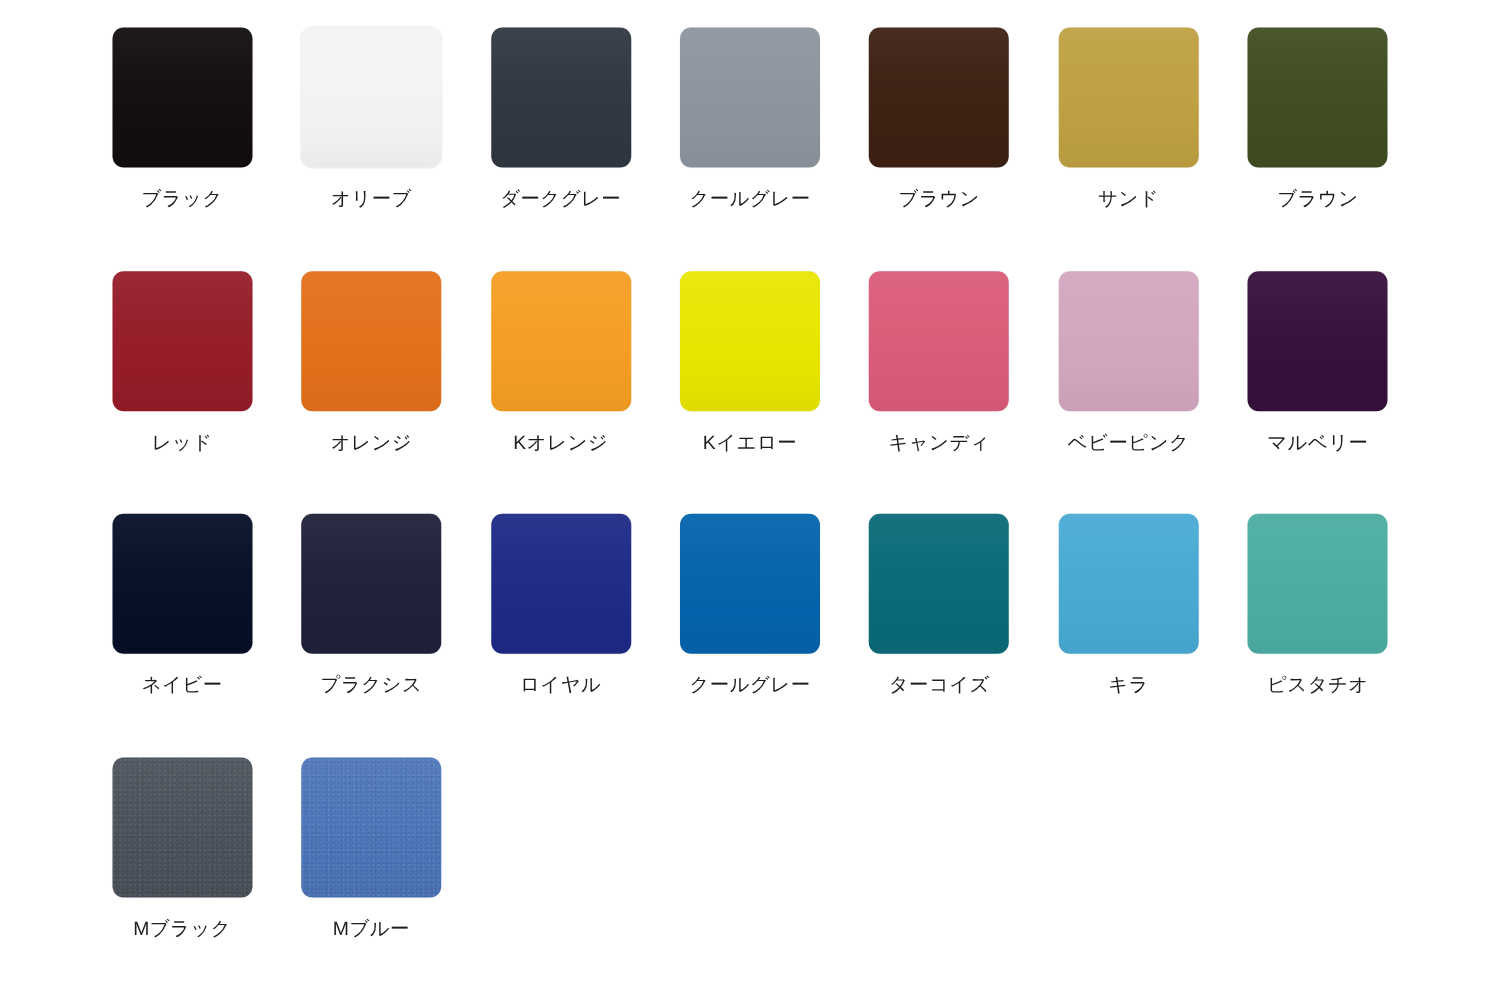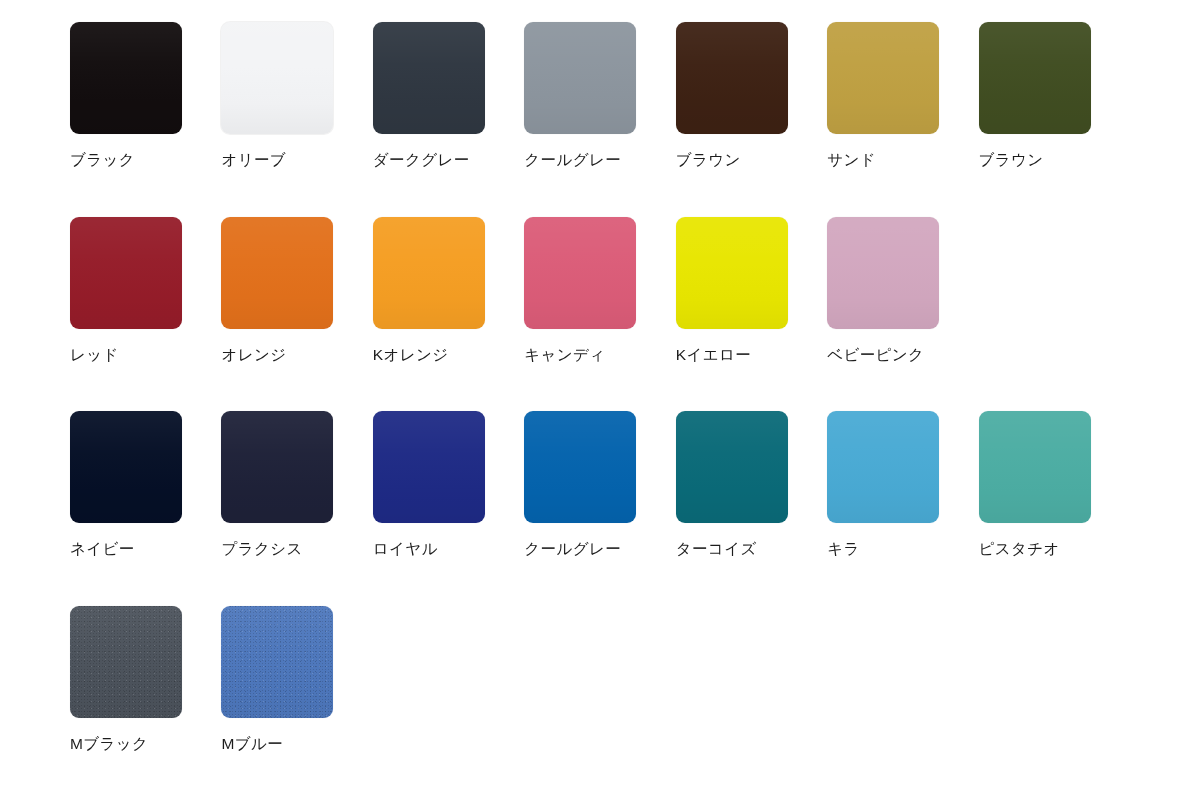--- a/index.html
+++ b/index.html
@@ -23,21 +23,21 @@
   .swatch-row {
     display: grid;
     grid-template-columns: repeat(7, 1fr);
     height: 200px;
     align-content: start;
   }
 
   .swatch-cell {
     display: flex;
     flex-direction: column;
-    align-items: flex-start;
+    align-items: center;
     justify-content: flex-start;
   }
 
   .swatch-chip {
     width: 112px;
     height: 112px;
     border-radius: 9px;
     position: relative;
     overflow: hidden;
     box-shadow: 0 0 0 0.5px rgba(0,0,0,0.035);
@@ -130,30 +130,34 @@
       </div>
       <div class="swatch-cell">
         <div class="swatch-chip" style="background-color: rgb(226, 112, 27);"></div>
         <div class="swatch-label">オレンジ</div>
       </div>
       <div class="swatch-cell">
         <div class="swatch-chip" style="background-color: rgb(245, 158, 35);"></div>
         <div class="swatch-label">Kオレンジ</div>
       </div>
       <div class="swatch-cell">
+        <div class="swatch-chip" style="background-color: rgb(232, 230, 0);"></div>
+        <div class="swatch-label">Kイエロー</div>
+      </div>
+      <div class="swatch-cell">
         <div class="swatch-chip" style="background-color: rgb(219, 92, 120);"></div>
         <div class="swatch-label">キャンディ</div>
       </div>
       <div class="swatch-cell">
-        <div class="swatch-chip" style="background-color: rgb(232, 230, 0);"></div>
-        <div class="swatch-label">Kイエロー</div>
+        <div class="swatch-chip" style="background-color: rgb(210, 167, 191);"></div>
+        <div class="swatch-label">ベビーピンク</div>
       </div>
       <div class="swatch-cell">
-        <div class="swatch-chip" style="background-color: rgb(210, 167, 191);"></div>
-        <div class="swatch-label">ベビーピンク</div>
+        <div class="swatch-chip" style="background-color: rgb(54, 16, 60);"></div>
+        <div class="swatch-label">マルベリー</div>
       </div>
     </div>
     <div class="swatch-row">
       <div class="swatch-cell">
         <div class="swatch-chip" style="background-color: rgb(5, 15, 38);"></div>
         <div class="swatch-label">ネイビー</div>
       </div>
       <div class="swatch-cell">
         <div class="swatch-chip" style="background-color: rgb(30, 33, 56);"></div>
         <div class="swatch-label">プラクシス</div>

